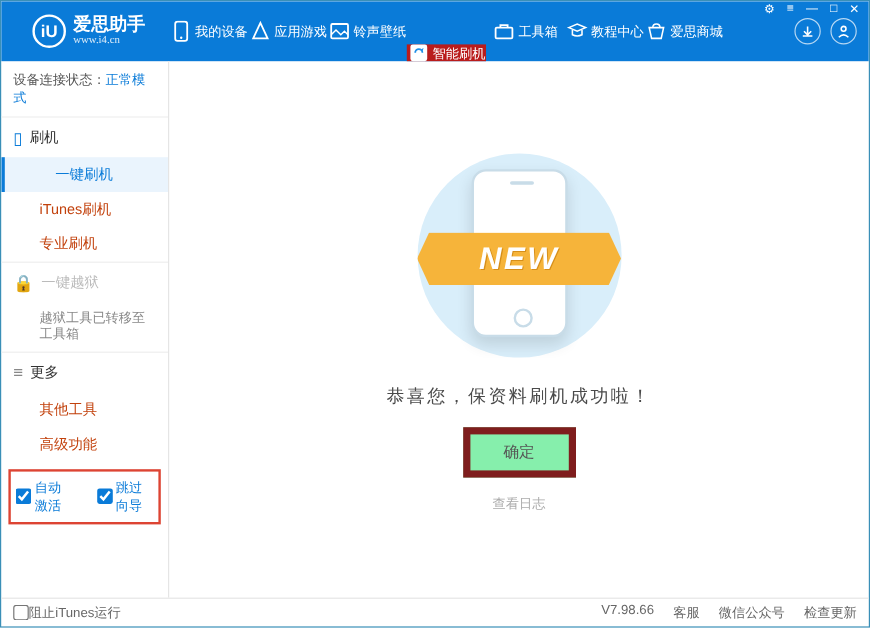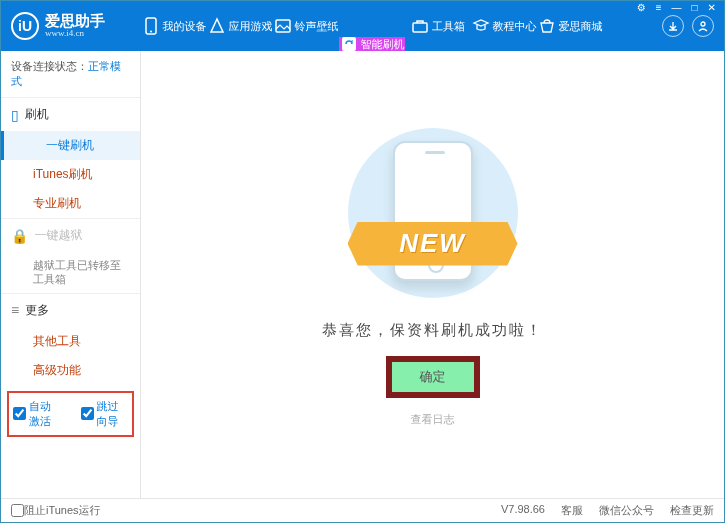--- a/index.html
+++ b/index.html
@@ -1,25 +1,25 @@
 <!DOCTYPE html>
 <html><head>
 <meta charset="utf-8">
 <style>
 * { margin: 0; padding: 0; box-sizing: border-box; font-family: "Microsoft YaHei", Arial, sans-serif; }
 body { background: #fff; width: 725px; height: 523px; overflow: hidden; border: 1px solid #3a8fb7; }
 .titlebar { height: 50px; background: #0a7bd8; color: #fff; display: flex; align-items: center; }
-.logo-area { width: 140px; display: flex; align-items: center; padding-left: 10px; gap: 6px; }
+.logo-area { width: 140px; display: flex; align-items: center; padding-left: 26px; gap: 6px; }
 .logo-circle { width: 28px; height: 28px; border: 2px solid #fff; border-radius: 50%; display: flex; align-items: center; justify-content: center; font-weight: bold; font-size: 14px; }
 .logo-text { line-height: 1.1; }
 .logo-title { font-size: 15px; font-weight: bold; }
 .logo-url { font-size: 9px; opacity: 0.85; font-family: Liberation Serif, serif; }
 .topnav { display: flex; flex: 1; height: 100%; }
 .topnav-item { width: 66px; display: flex; align-items: center; justify-content: center; font-size: 11px; cursor: pointer; gap: 3px; }
-.topnav-item.active { background: #d946ef; margin-top: 36px; }
+.topnav-item.active { background: #b91c1c; margin-top: 36px; }
 .topnav-icon { width: 18px; height: 18px; display: flex; align-items: center; justify-content: center; }
 .titlebar-right { display: flex; align-items: center; gap: 8px; padding-right: 10px; }
 .circle-btn { width: 22px; height: 22px; border: 1.5px solid rgba(255,255,255,0.7); border-radius: 50%; display: flex; align-items: center; justify-content: center; cursor: pointer; }
 .win-controls { position: absolute; top: 2px; right: 6px; display: flex; gap: 4px; color: #fff; font-size: 10px; }
 .win-controls span { cursor: pointer; padding: 0 3px; }
 .main { display: flex; height: calc(100% - 50px - 24px); }
 .sidebar { width: 140px; border-right: 1px solid #e5e5e5; display: flex; flex-direction: column; font-size: 12px; overflow-y: auto; }
 .conn-status { padding: 8px 10px; color: #555; font-size: 11px; }
 .conn-status .mode { color: #0a7bd8; }
 .side-group { border-top: 1px solid #eee; }
@@ -31,21 +31,21 @@
 .side-sub.small { font-size: 11px; color: #888; line-height: 1.3; }
 .options-box { border: 2px solid #d43; margin: 6px; padding: 6px 4px; display: flex; gap: 20px; font-size: 11px; color: #0a7bd8; }
 .options-box label { display: flex; align-items: center; gap: 3px; cursor: pointer; }
 .options-box input { accent-color: #0a7bd8; }
 .content { flex: 1; display: flex; flex-direction: column; align-items: center; justify-content: center; position: relative; }
 .phone-illust { width: 180px; height: 180px; position: relative; }
 .circle-bg { width: 170px; height: 170px; background: #d9eefa; border-radius: 50%; position: absolute; left: 5px; top: 5px; }
 .phone { width: 80px; height: 140px; background: #fff; border-radius: 12px; border: 2px solid #c8dce8; position: absolute; left: 50px; top: 18px; box-shadow: 0 6px 12px rgba(0,0,0,0.12); }
 .phone::before { content: ""; position: absolute; width: 20px; height: 3px; background: #c8dce8; border-radius: 2px; top: 8px; left: 30px; }
 .phone::after { content: ""; position: absolute; width: 12px; height: 12px; border: 2px solid #c8dce8; border-radius: 50%; bottom: 6px; left: 33px; }
-.ribbon { position: absolute; top: 99px; left: 5px; width: 170px; height: 44px; background: #f6b43a; display: flex; align-items: center; justify-content: center; color: #fff; font-weight: bold; font-size: 26px; font-style: italic; letter-spacing: 2px; clip-path: polygon(6% 0, 94% 0, 100% 50%, 94% 100%, 6% 100%, 0 50%); text-shadow: 1px 1px 0 #d68f1a; }
+.ribbon { position: absolute; top: 71px; left: 5px; width: 170px; height: 44px; background: #f6b43a; display: flex; align-items: center; justify-content: center; color: #fff; font-weight: bold; font-size: 26px; font-style: italic; letter-spacing: 2px; clip-path: polygon(6% 0, 94% 0, 100% 50%, 94% 100%, 6% 100%, 0 50%); text-shadow: 1px 1px 0 #d68f1a; }
 .success-text { margin-top: 18px; font-size: 15px; color: #4a4a4a; letter-spacing: 2px; }
 .ok-btn { margin-top: 16px; padding: 6px 28px; border: 6px solid #7f1d1d; background: #86efac; color: #555; font-size: 13px; cursor: pointer; }
 .view-log { margin-top: 14px; font-size: 11px; color: #aaa; cursor: pointer; }
 .footer { height: 24px; border-top: 1px solid #e5e5e5; display: flex; align-items: center; font-size: 11px; color: #666; padding: 0 10px; }
 .footer-left { display: flex; align-items: center; gap: 0; }
 .footer-right { margin-left: auto; display: flex; gap: 16px; }
 .footer-right span { cursor: pointer; }
 svg { display: block; }
 </style>
 </head>

